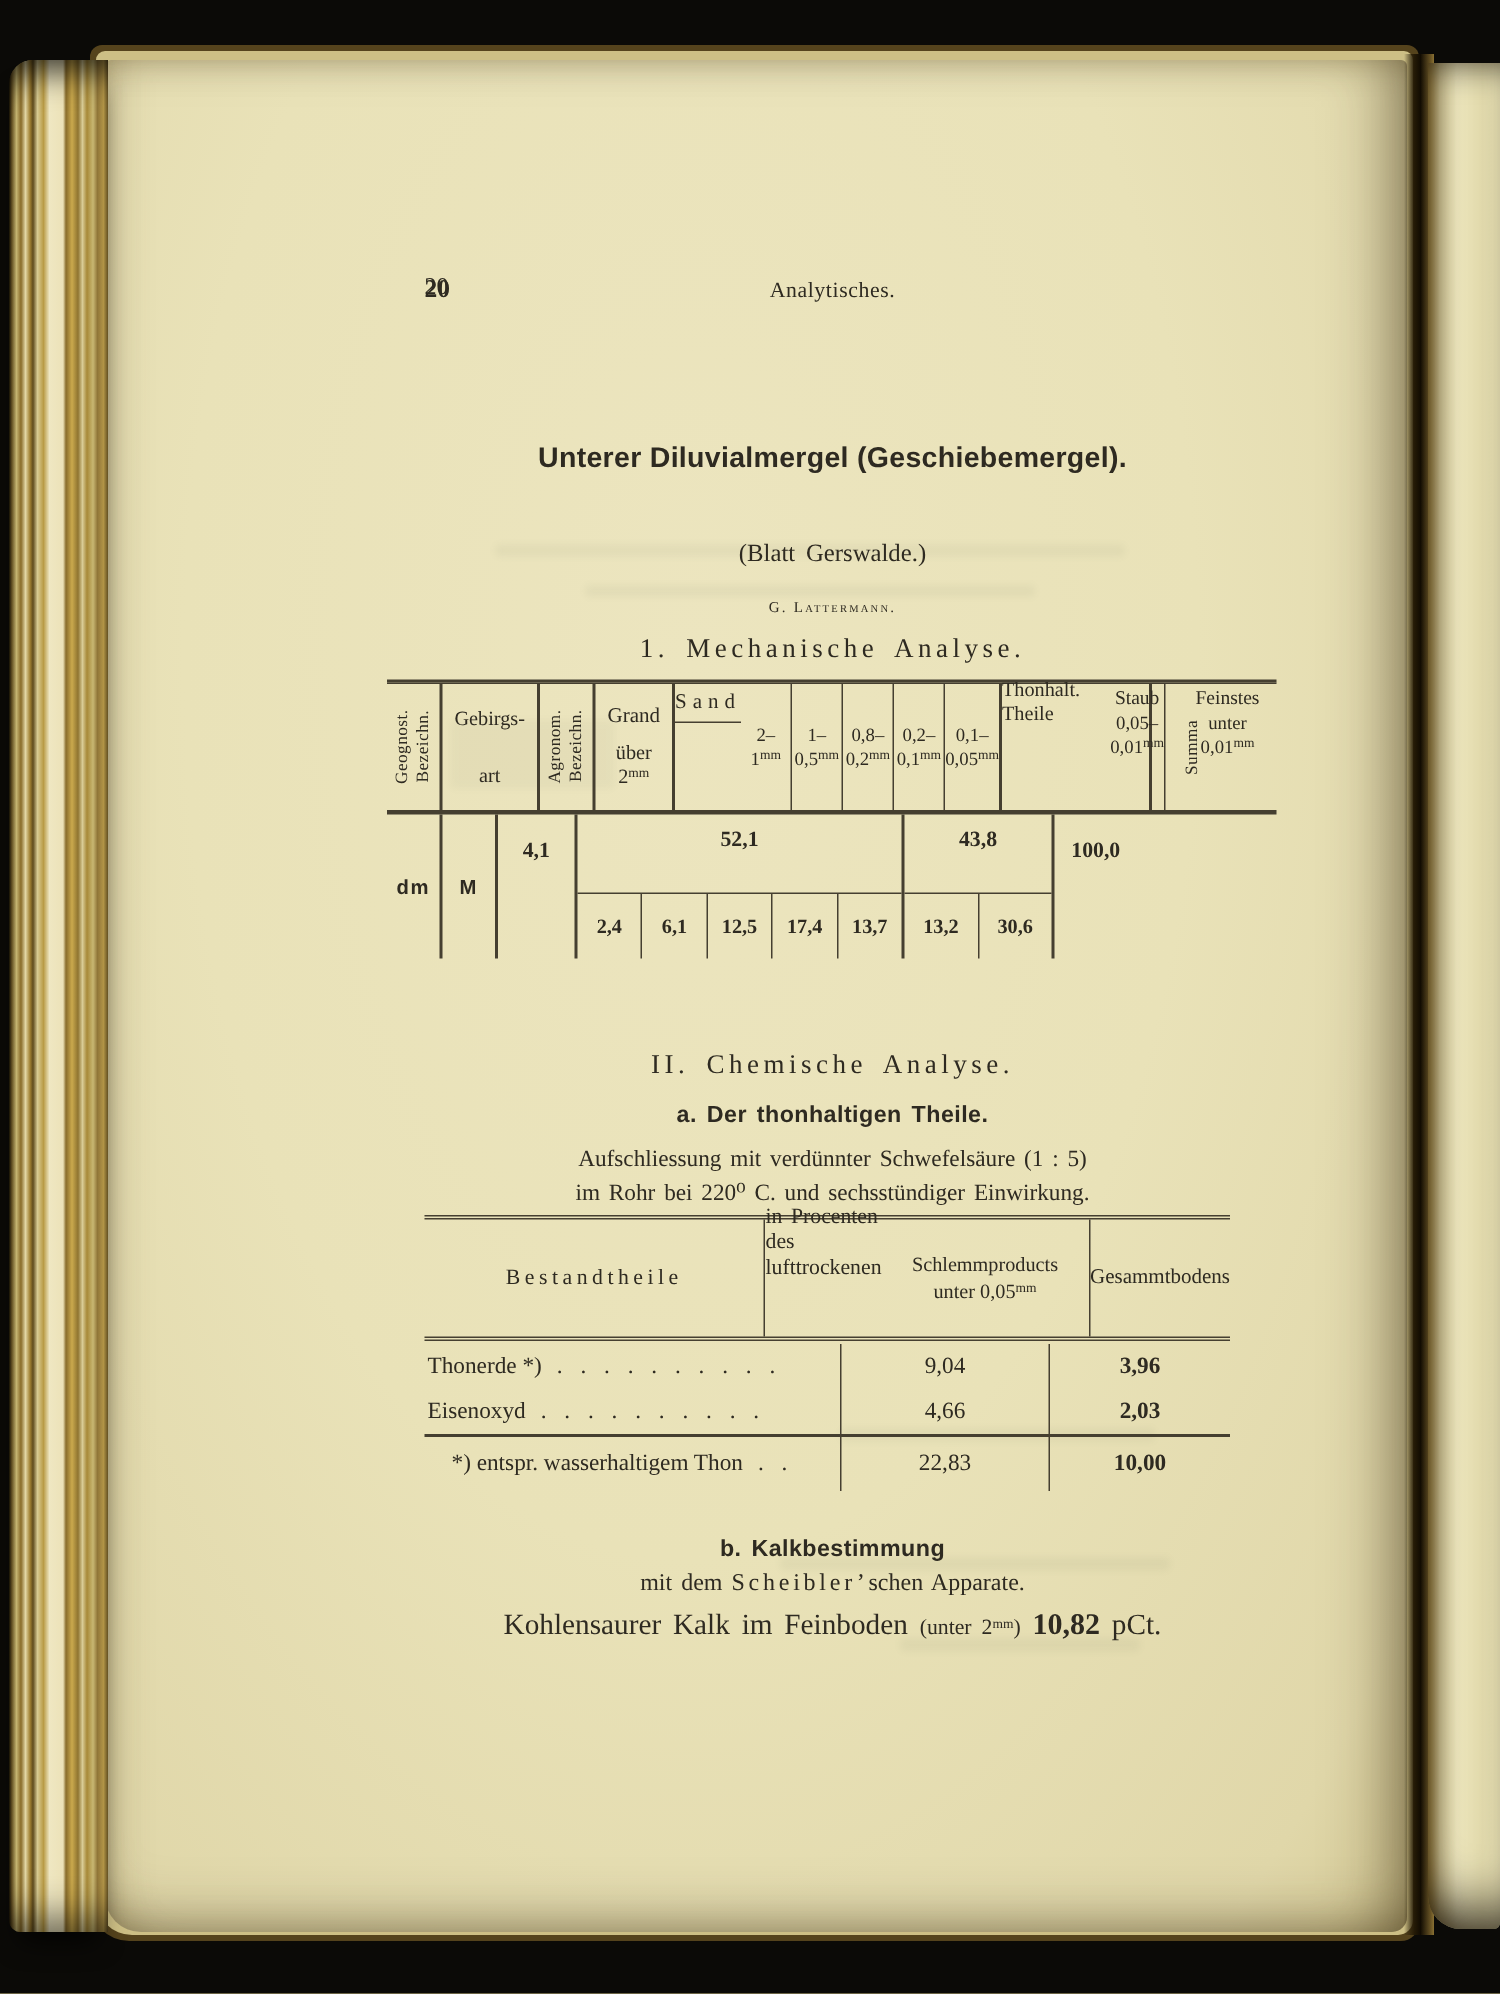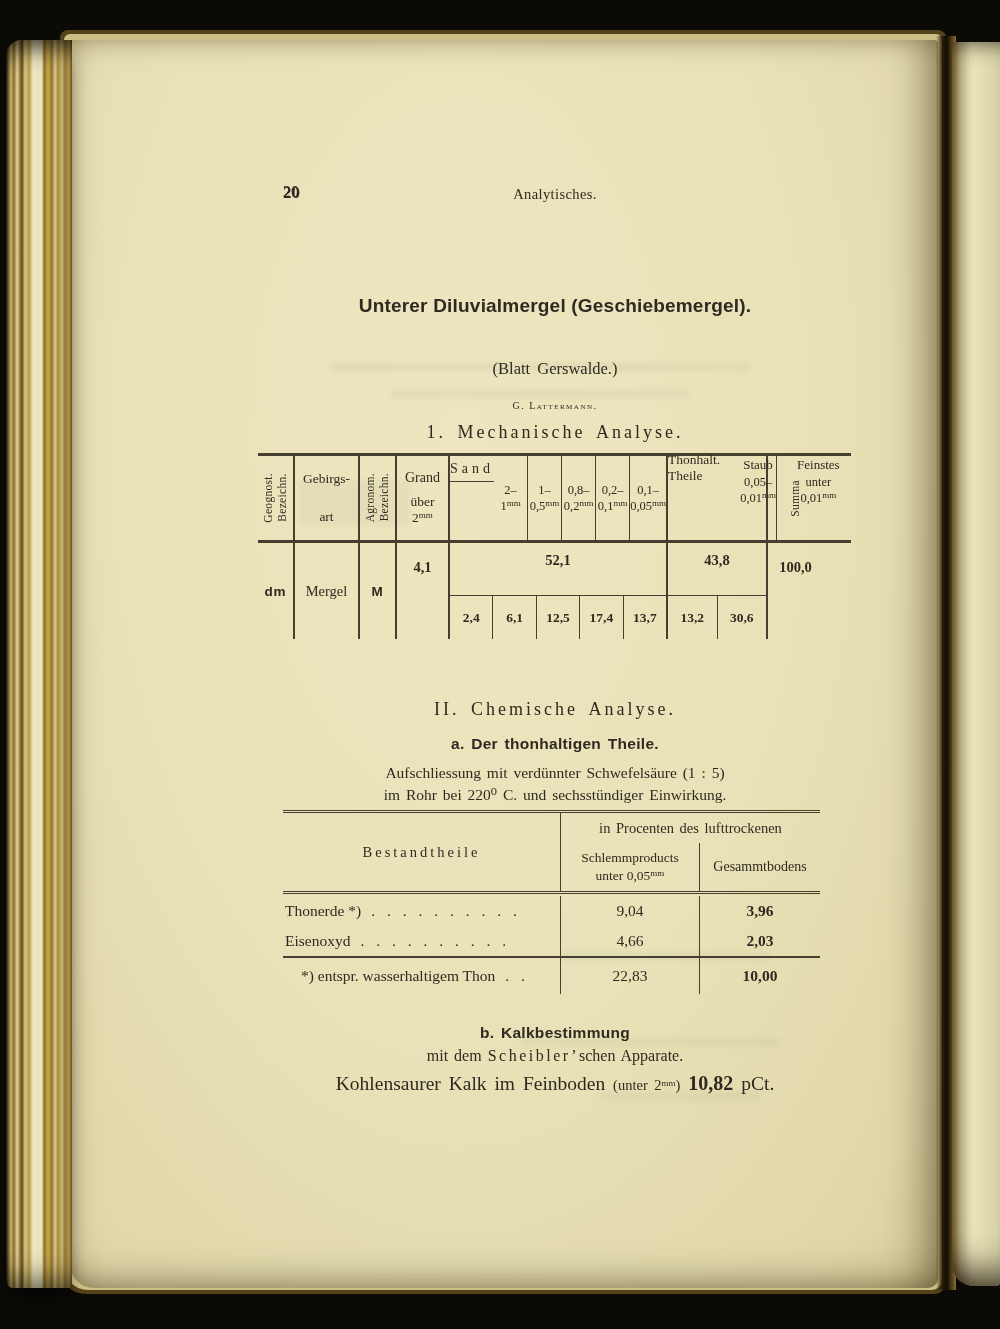--- a/index.html
+++ b/index.html
@@ -82,21 +82,21 @@
   .bg-upper{height:53px;display:flex;justify-content:center;align-items:flex-start;padding-top:9px;border-bottom:1.2px solid var(--line);}
   .bg-lower{flex:1;display:flex;}
   .bg-lower .lv{flex:1;display:flex;justify-content:center;align-items:center;font-weight:bold;font-size:13.5px;}
   .rowlabel{font-family:"Liberation Sans","DejaVu Sans",sans-serif;font-weight:bold;font-size:13.5px;letter-spacing:1px;}
   .mergel{font-size:14.5px;}
 
   
   .t2{width:537px;}
   .t2-head{display:flex;height:78px;}
   .t2c1h{width:278px;border-right:1.6px solid var(--line);display:flex;align-items:center;justify-content:center;font-size:14.5px;letter-spacing:3px;}
-  .t2group{flex:1;display:flex;flex-direction:column;}
+  .t2group{flex:1;display:flex;flex-direction:row;}
   .t2group-top{height:30px;display:flex;align-items:center;justify-content:center;font-size:14.5px;word-spacing:2px;}
   .t2group-sub{flex:1;display:flex;}
   .t2c2h{width:139px;border-right:1.2px solid var(--line);display:flex;flex-direction:column;align-items:center;justify-content:center;font-size:13.5px;line-height:1.3;}
   .t2c3h{flex:1;display:flex;align-items:center;justify-content:center;font-size:14px;}
   .t2row{display:flex;height:30px;align-items:center;font-size:15.5px;}
   .t2lab{width:278px;border-right:1.6px solid var(--line);align-self:stretch;display:flex;align-items:center;padding-left:2px;white-space:nowrap;overflow:hidden;}
   .t2lab .dots{margin-left:10px;letter-spacing:4px;}
   .t2v1{width:139px;border-right:1.2px solid var(--line);align-self:stretch;display:flex;align-items:center;justify-content:center;}
   .t2v2{flex:1;align-self:stretch;display:flex;align-items:center;justify-content:center;font-weight:bold;}
   .t2foot{height:36px;}
@@ -207,21 +207,20 @@
         <div class="vert">
             <span>Summa</span>
           </div>
       </div>
     </div>
 
     <div class="drule"></div>
 
     <div class="t1-body">
       <div class="c1 bRh vcell rowlabel">dm</div>
-      <div class="c2 bRh vcell mergel">Mergel</div>
       <div class="c3 bRh vcell rowlabel">M</div>
       <div class="c4 bRh topnum num">4,1</div>
       <div class="cSand bRh body-group">
         <div class="bg-upper num">52,1</div>
         <div class="bg-lower">
           <div class="lv bR">2,4</div>
           <div class="lv bR">6,1</div>
           <div class="lv bR">12,5</div>
           <div class="lv bR">17,4</div>
           <div class="lv">13,7</div>

